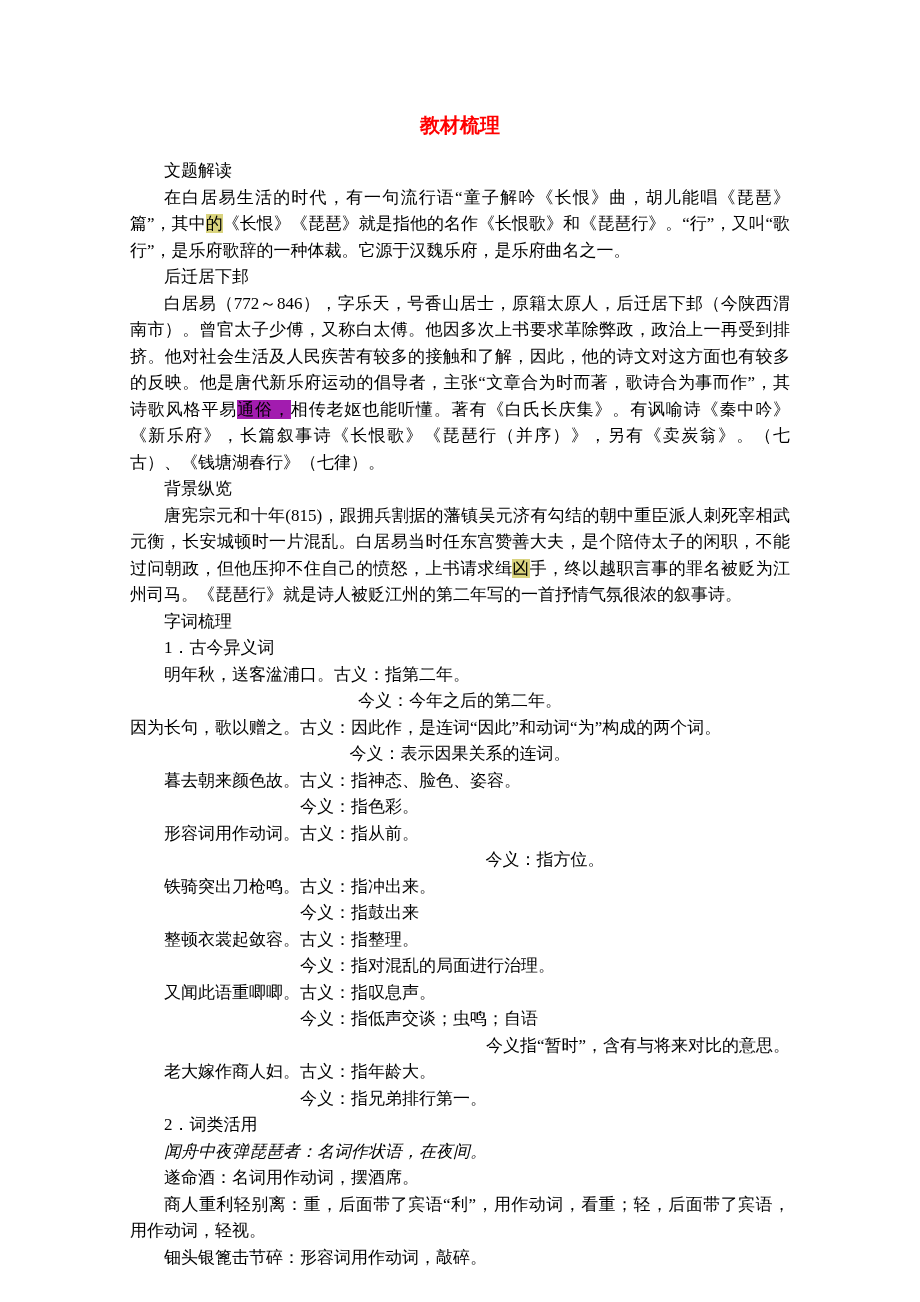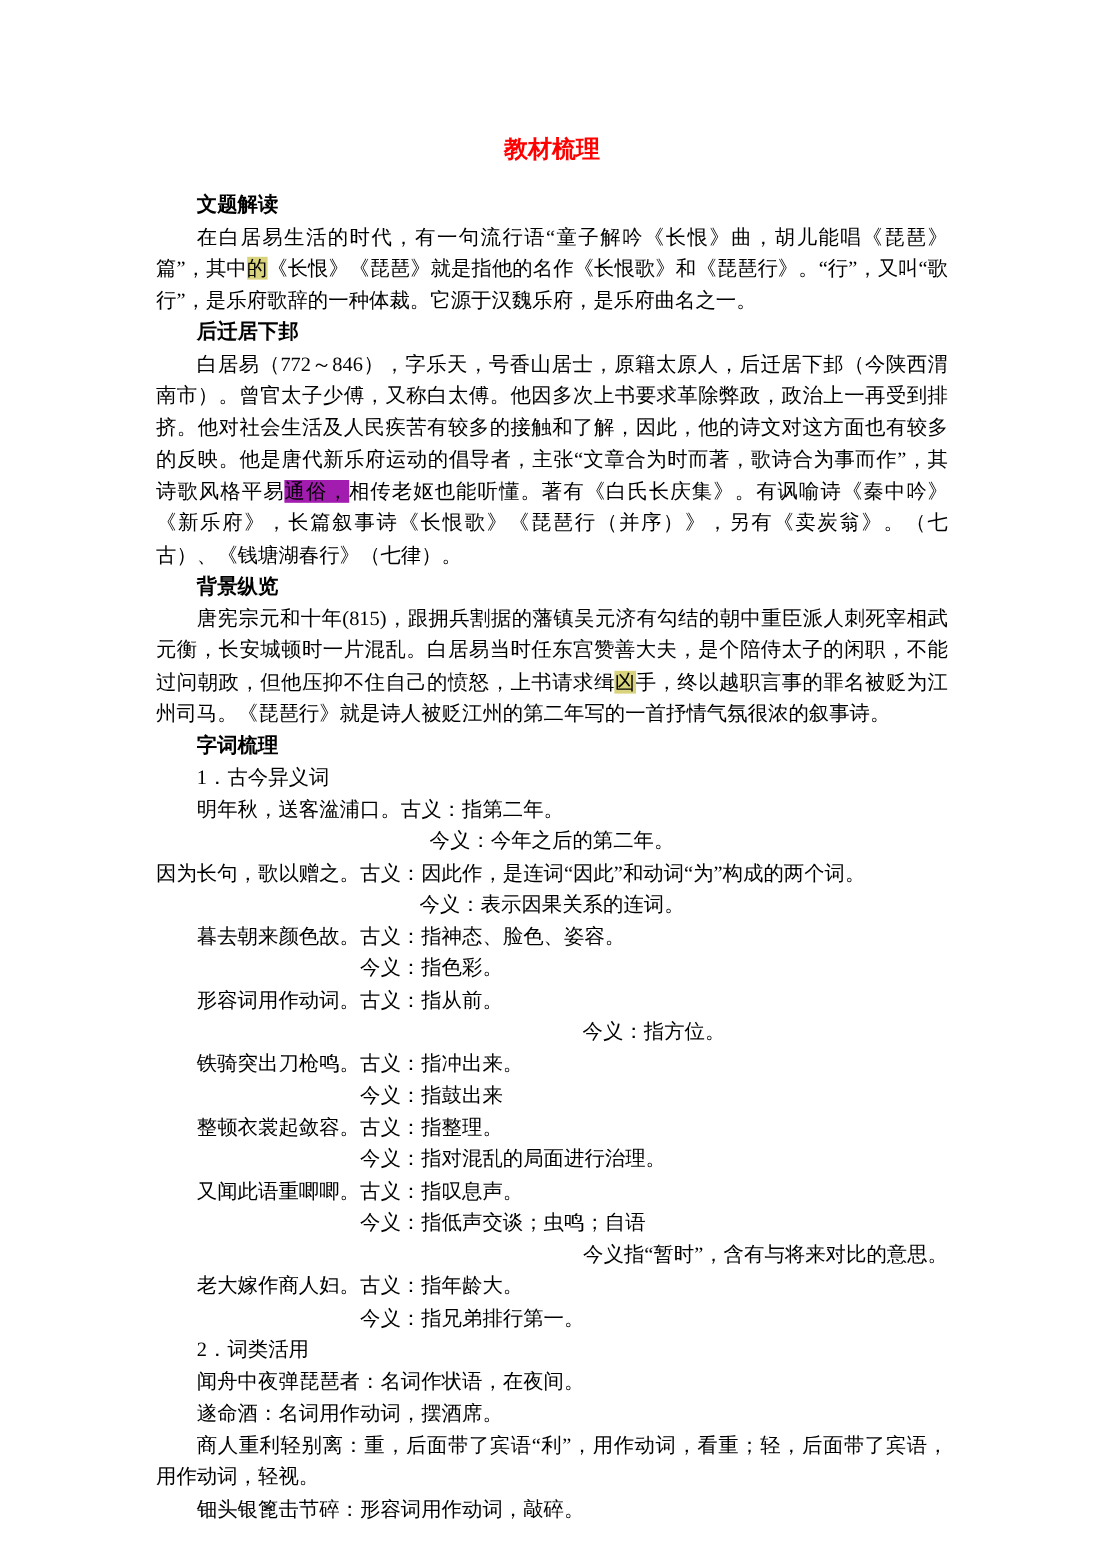--- a/index.html
+++ b/index.html
@@ -22,21 +22,21 @@
     line-height:26.5px;
   }
   .title{
     font-weight:bold;
     text-align:center;
     font-size:20px;
     line-height:30px;
     margin:0 0 18px 0;
   }
   .heading{
-    font-weight:bold;
+    font-weight:normal;
     text-indent:2em;
   }
   .para{
     margin:0;
     text-indent:2em;
     text-align:justify;
   }
   .line{
     margin:0;
   }
@@ -70,19 +70,19 @@
         <div class="line" style="margin-left: 2em;">铁骑突出刀枪鸣。古义：指冲出来。</div>
         <div class="line" style="margin-left: 10em;">今义：指鼓出来</div>
         <div class="line" style="margin-left: 2em;">整顿衣裳起敛容。古义：指整理。</div>
         <div class="line" style="margin-left: 10em;">今义：指对混乱的局面进行治理。</div>
         <div class="line" style="margin-left: 2em;">又闻此语重唧唧。古义：指叹息声。</div>
         <div class="line" style="margin-left: 10em;">今义：指低声交谈；虫鸣；自语</div>
         <div class="line" style="margin-left: 10em; text-align: right;">今义指“暂时”，含有与将来对比的意思。</div>
         <div class="line" style="margin-left: 2em;">老大嫁作商人妇。古义：指年龄大。</div>
         <div class="line" style="margin-left: 10em;">今义：指兄弟排行第一。</div>
         <div class="line" style="margin-left: 2em;">2．词类活用</div>
-        <div class="line" style="margin-left: 2em;">闻舟中夜弹琵琶者：名词作状语，在夜间。</div>
+        <div class="line" style="margin-left: 2em; font-style: italic;">闻舟中夜弹琵琶者：名词作状语，在夜间。</div>
         <div class="line" style="margin-left: 2em;">遂命酒：名词用作动词，摆酒席。</div>
         <p class="para"><span>商人重利轻别离：重，后面带了宾语“利”，用作动词，看重；轻，后面带了宾语，用作动词，轻视。</span></p>
         <div class="line" style="margin-left: 2em;">钿头银篦击节碎：形容词用作动词，敲碎。</div>
       </div>
   </div>
 </div>
 
 </body></html>

